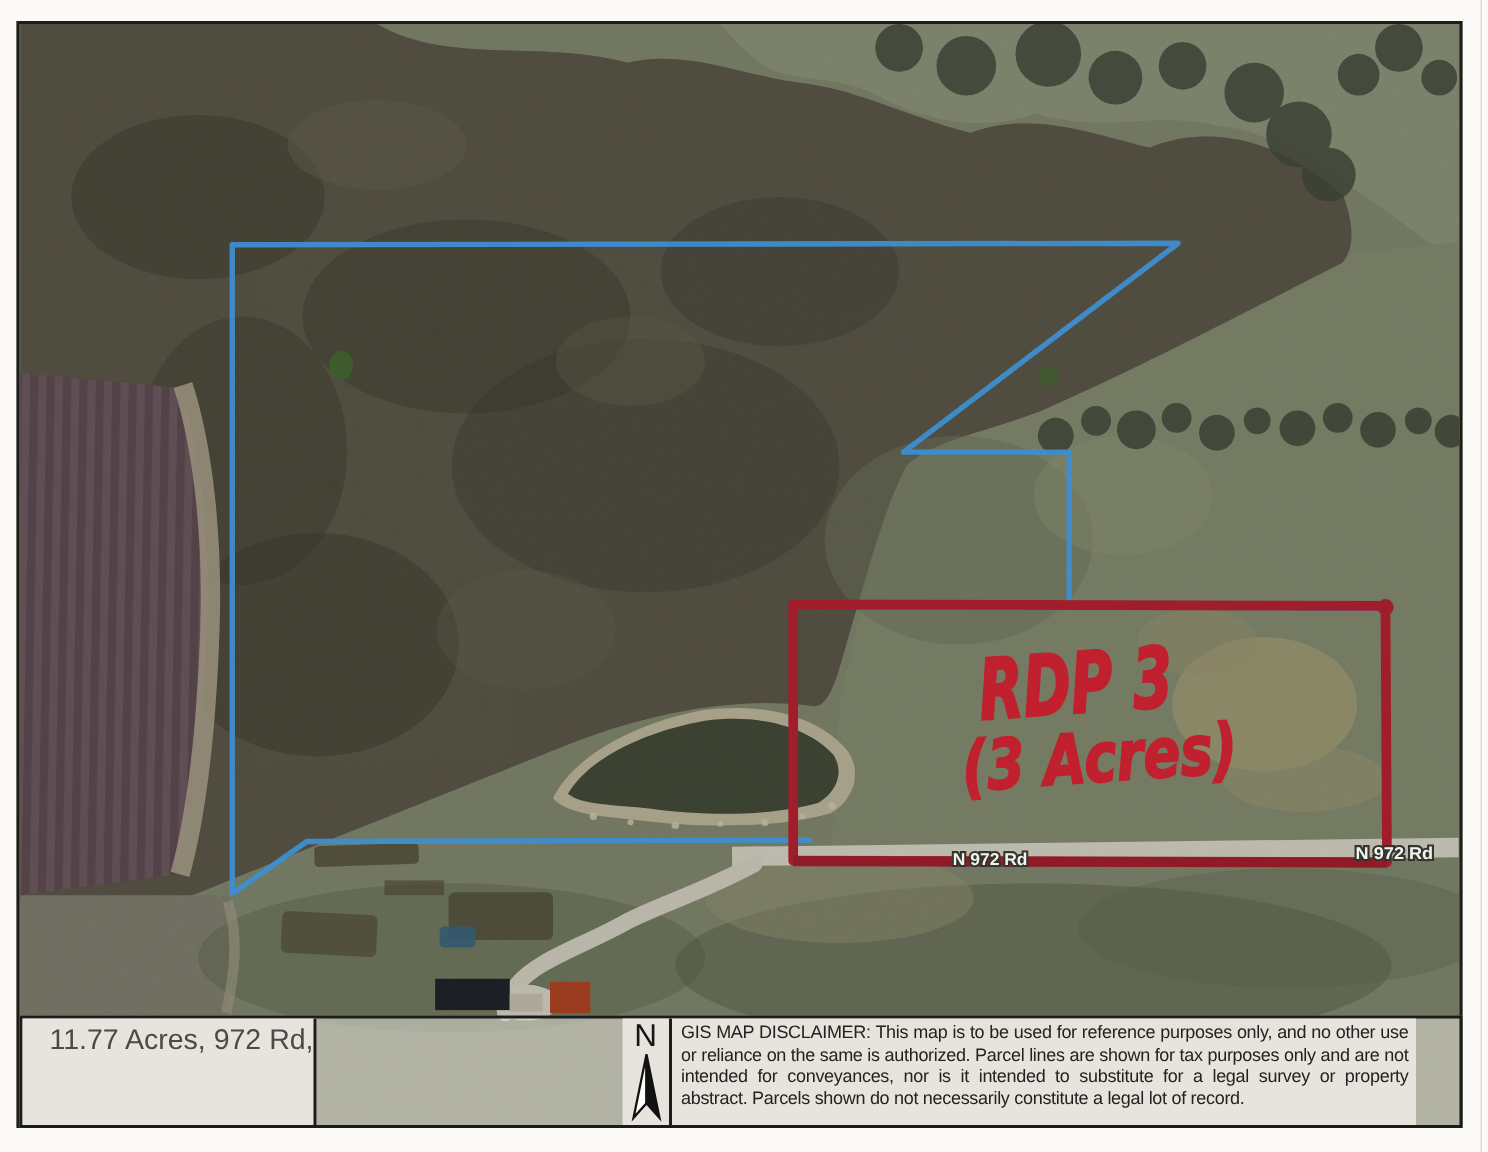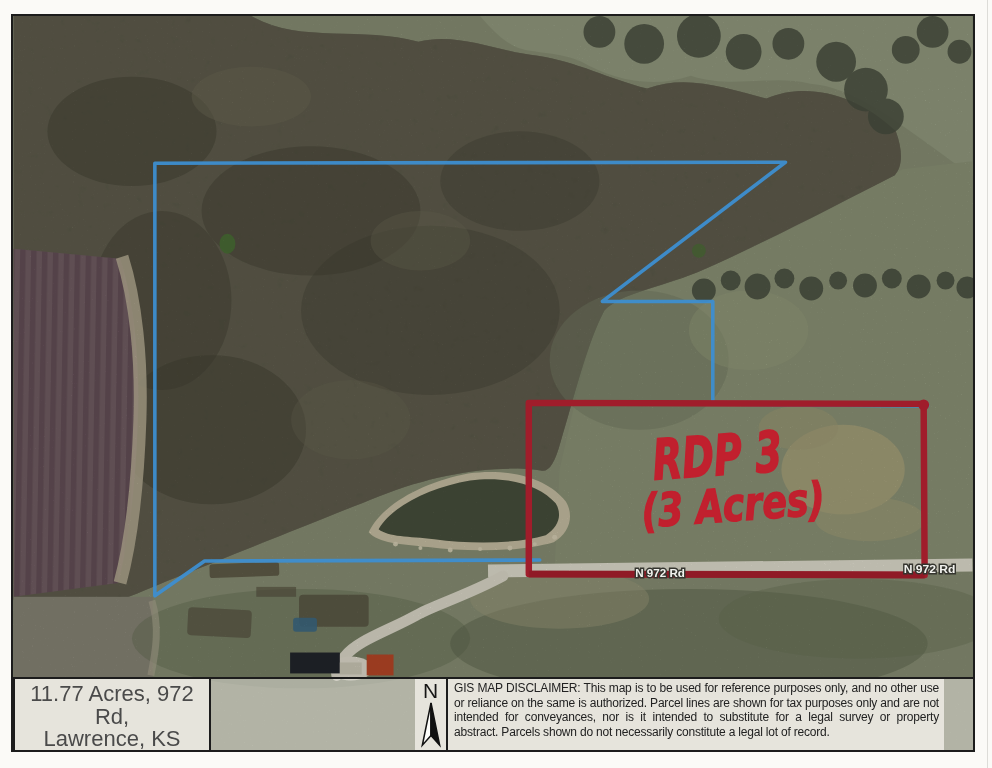--- a/index.html
+++ b/index.html
@@ -16,22 +16,22 @@
   }
   #map-svg{position:absolute;left:0;top:0;width:960px;height:734px;}
 
   
   #info-bar{
     position:absolute;left:13px;top:677px;width:962px;height:75px;
     border:2px solid #1c1c1c;box-sizing:border-box;background:rgba(232,229,222,0.55);
   }
   .panel{position:absolute;top:0;height:71px;box-sizing:border-box;
     background:rgba(234,231,224,0.93);border-right:2px solid #1c1c1c;}
-  #panel-address{left:0;width:196px;text-align:center;padding-top:4px;
-    font-size:22px;line-height:22.5px;color:#4a4a4a;}
+  #panel-address{left:0;width:196px;text-align:right;padding-top:4px;
+    font-size:19px;line-height:22.5px;color:#4a4a4a;}
   #panel-scale{left:196px;width:204px;text-align:center;padding-top:29px;
     font-size:17px;color:#3e3e3e;}
   #panel-north{left:400px;width:33px;text-align:center;padding-top:1px;}
   #panel-north .nletter{font-size:21px;color:#161616;line-height:21px;}
   #panel-disclaimer{left:433px;width:496px;border-right:none;
     font-size:12px;line-height:14.7px;color:#222;text-align:justify;
     padding:2px 5px 0 6px;letter-spacing:-0.2px;}
 </style>
 </head>
 <body>
@@ -180,21 +180,20 @@
       <g font-size="11.5" font-weight="bold" fill="#f2f2ee" stroke="#35352f" stroke-width="2.8" style="paint-order:stroke" font-family="'Liberation Sans', sans-serif">
         <text x="636" y="578" textLength="50" lengthAdjust="spacingAndGlyphs">N 972 Rd</text>
         <text x="906" y="574" textLength="52" lengthAdjust="spacingAndGlyphs">N 972 Rd</text>
       </g>
     </svg>
   </div>
 
   <div id="info-bar">
     <div id="panel-address" class="panel">
       <div>11.77 Acres, 972 Rd,</div>
-      <div>Lawrence, KS</div>
     </div>
     <div id="panel-north" class="panel">
       <div class="nletter">N</div>
       <svg width="24" height="48" viewBox="0 0 24 50">
         <path d="M12,2 L3,46 L12,36 Z" fill="#fdfdfa" stroke="#111" stroke-width="1.6"></path>
         <path d="M12,2 L21,46 L12,36 Z" fill="#111" stroke="#111" stroke-width="1.6"></path>
       </svg>
     </div>
     <div id="panel-disclaimer" class="panel">
       <span>GIS MAP DISCLAIMER: This map is to be used for reference purposes only, and no other use or reliance on the same is authorized. Parcel lines are shown for tax purposes only and are not intended for conveyances, nor is it intended to substitute for a legal survey or property abstract. Parcels shown do not necessarily constitute a legal lot of record.</span>

